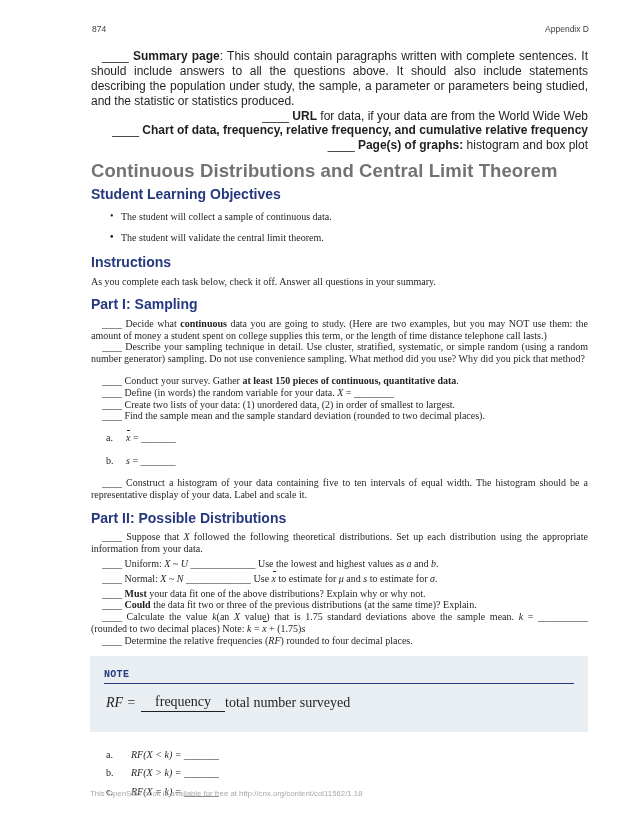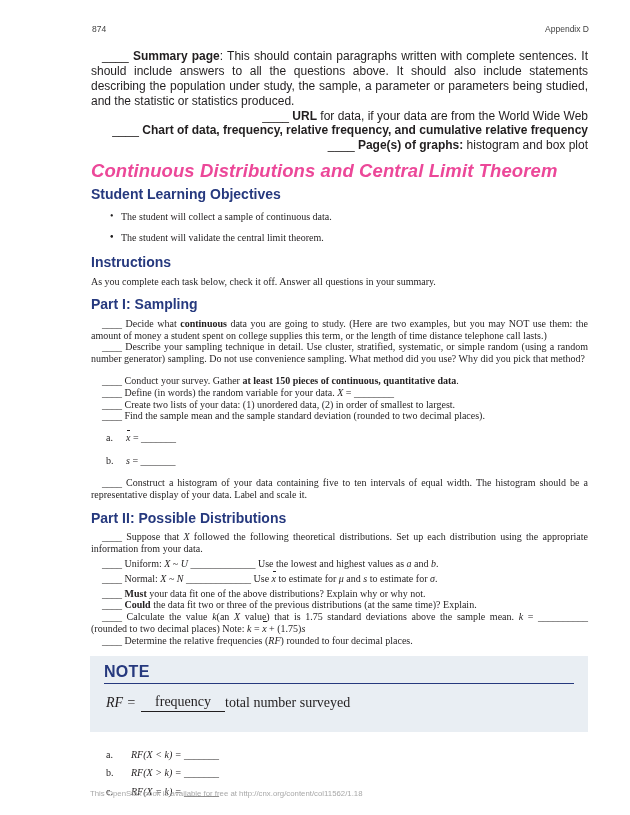--- a/index.html
+++ b/index.html
@@ -28,24 +28,23 @@
     margin-top: 15px;
     font-family: "Liberation Sans", sans-serif;
     font-size: 12px; line-height: 1.24;
   }
   .top-checklist p { margin: 0; text-align: justify; text-indent: 11px; }
   .top-checklist p.single { text-align: right; }
 
   h1.page-title {
     font-family: "Liberation Sans", sans-serif;
     font-size: 18.5px; font-weight: bold;
-    color: #ec4899;
+    color: #737373;
     margin: 7px 0 0 0; line-height: 1.15;
     letter-spacing: 0.1px;
-    font-style: italic;
   }
   h2.section-heading {
     font-family: "Liberation Sans", sans-serif;
     font-size: 14px; font-weight: bold;
     color: #26397e;
     margin: 5px 0 0 0; line-height: 1.25;
   }
 
   
   ul.bullets { list-style: none; margin: 7px 0 0 0; padding: 0 0 0 30px; font-size: 10px; }
@@ -75,22 +74,22 @@
   }
 
   
   .note-box {
     background: #e9eef3;
     margin: 9px 0 0 -1px;
     padding: 7px 14px 20px 14px;
   }
   .note-label-wrap { border-bottom: 1.6px solid #26397e; padding-bottom: 2px; }
   .note-label {
-    font-family: Liberation Sans, sans-serif;
-    font-weight: bold; font-size: 16px; color: #26397e;
+    font-family: Liberation Mono, monospace;
+    font-weight: bold; font-size: 10px; color: #26397e;
     letter-spacing: 0.3px;
   }
   .formula {
     display: flex; align-items: center; gap: 5px;
     margin: 10px 0 0 2px; font-size: 14px;
   }
   .formula .lhs { font-style: italic; }
   .frac { display: inline-flex; text-align: center; }
   .frac .num { border-bottom: 1px solid #211e1f; padding: 0 14px 1px 14px; }
   .frac .den { padding-top: 1px; }

